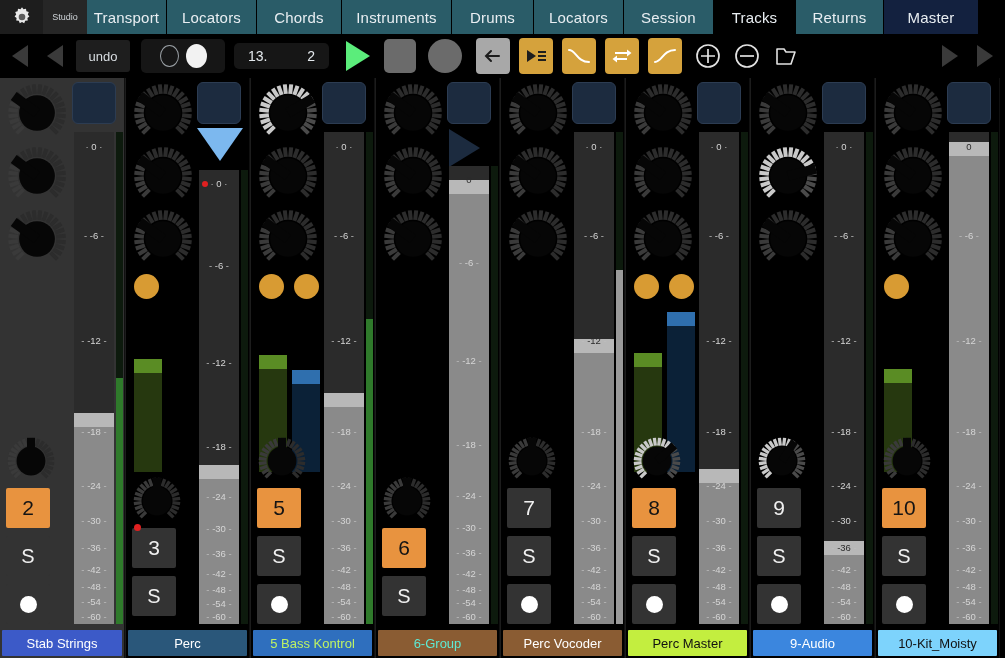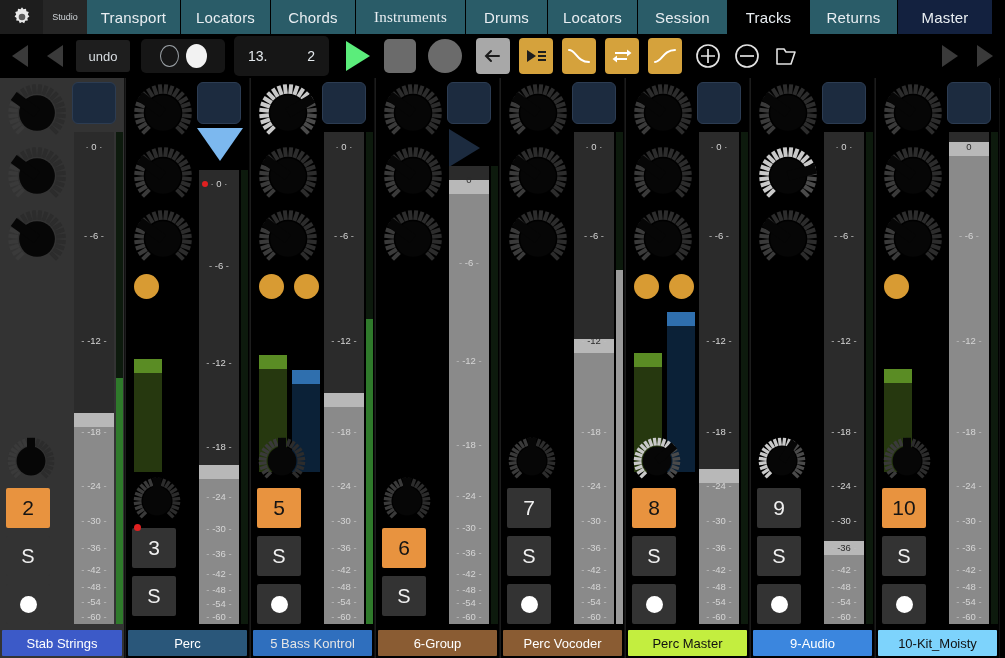--- a/index.html
+++ b/index.html
@@ -23,21 +23,21 @@
 
   
   .toolbar{display:flex;align-items:center;height:44px;background:#000;padding:0 6px;gap:5px;}
   .tb-arrow{width:30px;height:30px;flex:0 0 auto;}
   .undo{width:54px;height:32px;background:#1e1e1e;border-radius:3px;display:flex;
         align-items:center;justify-content:center;font-size:13px;color:#d8dde1;}
   .circpair{width:84px;height:34px;background:#161616;border-radius:5px;display:flex;
             align-items:center;justify-content:center;gap:7px;margin-left:6px;}
   .c-hollow{width:19px;height:22px;border:1.6px solid #9aa0a5;border-radius:50%;box-sizing:border-box;}
   .c-solid{width:21px;height:24px;background:#f2f2f2;border-radius:50%;}
-  .posbox{width:95px;height:40px;background:#161616;border-radius:5px;display:flex;
+  .posbox{width:95px;height:26px;background:#161616;border-radius:5px;display:flex;
           align-items:center;justify-content:space-between;padding:0 14px;box-sizing:border-box;
           font-size:14px;color:#e4e9ed;margin-left:4px;}
   .play-tri{width:0;height:0;border-left:24px solid #5bed7b;border-top:15px solid transparent;
             border-bottom:15px solid transparent;margin-left:12px;}
   .stop-sq{width:32px;height:34px;background:#6b6b6b;border-radius:5px;margin-left:9px;}
   .rec-cir{width:34px;height:34px;background:#6b6b6b;border-radius:50%;margin-left:7px;}
   .tbtn{width:34px;height:36px;border-radius:4px;display:flex;align-items:center;
         justify-content:center;flex:0 0 auto;}
   .tbtn.grey{background:#a8a8a8;margin-left:9px;}
   .tbtn.amber{background:#d5a23c;}
@@ -121,30 +121,30 @@
 
   <div class="tabbar">
     <div class="gearcell">
       <svg class="gear" viewBox="0 0 24 24">
         <path fill="#e8e8e8" d="M12 2.2l1.5 2.1 2.5-.6.4 2.5 2.4.9-1 2.4 1.6 2-2 1.6.4 2.5-2.6.2-1 2.4-2.2-1.3-2.2 1.3-1-2.4-2.6-.2.4-2.5-2-1.6 1.6-2-1-2.4 2.4-.9.4-2.5 2.5.6z"></path>
         <circle cx="12" cy="12" r="3.3" fill="#5b5b5b"></circle>
       </svg>
     </div>
     <div class="studiocell">Studio</div>
     <div id="tabs-host" style="display:flex;flex:1 1 auto;">
-        <div class="tab teal" style="width: 94px;">
+        <div class="tab teal" style="width: 80px;">
           <span>Transport</span>
         </div>
         <div class="tab teal" style="width: 90px;">
           <span>Locators</span>
         </div>
         <div class="tab teal" style="width: 85px;">
           <span>Chords</span>
         </div>
-        <div class="tab teal" style="width: 110px; font-family: Liberation Serif, serif;">
+        <div class="tab teal" style="width: 110px;">
           <span>Instruments</span>
         </div>
         <div class="tab teal" style="width: 82px;">
           <span>Drums</span>
         </div>
         <div class="tab teal" style="width: 90px;">
           <span>Locators</span>
         </div>
         <div class="tab teal" style="width: 90px;">
           <span>Session</span>
@@ -707,21 +707,21 @@
             <div class="tick" style="top: 410.74px;"><span class="d">-</span> <span>-36</span> <span class="d">-</span></div>
             <div class="tick" style="top: 432.88px;"><span class="d">-</span> <span>-42</span> <span class="d">-</span></div>
             <div class="tick" style="top: 450.1px;"><span class="d">-</span> <span>-48</span> <span class="d">-</span></div>
             <div class="tick" style="top: 464.86px;"><span class="d">-</span> <span>-54</span> <span class="d">-</span></div>
             <div class="tick" style="top: 479.62px;"><span class="d">-</span> <span>-60</span> <span class="d">-</span></div>
           </div>
           <div class="outmeter" style="top: 54px; height: 492px;">
             <div class="lvl" style="height: 305.04px; background: rgb(47, 122, 43);"></div>
           </div>
         </div>
-        <div class="nameplate" style="background: rgb(47, 111, 190); color: #e5e5e5;">
+        <div class="nameplate" style="background: rgb(47, 111, 190); color: #bef264;">
           <span>5 Bass Kontrol</span>
         </div>
       </div>
       <div class="strip sep">
         <div class="strip-body">
           <div class="knobcol">
             <div class="knob">
               <svg width="62" height="62" viewBox="0 0 62 62">
     <line x1="17.4" y1="44.6" x2="10.6" y2="51.4" stroke="#3a3a3a" stroke-width="4.03"></line>
                 <line x1="14.7" y1="41.2" x2="6.6" y2="46.3" stroke="#3a3a3a" stroke-width="4.03"></line>
@@ -856,21 +856,21 @@
             <div class="tick" style="top: 324.76px;"><span class="d">-</span> <span>-24</span> <span class="d">-</span></div>
             <div class="tick" style="top: 356.82px;"><span class="d">-</span> <span>-30</span> <span class="d">-</span></div>
             <div class="tick" style="top: 382.01px;"><span class="d">-</span> <span>-36</span> <span class="d">-</span></div>
             <div class="tick" style="top: 402.62px;"><span class="d">-</span> <span>-42</span> <span class="d">-</span></div>
             <div class="tick" style="top: 418.65px;"><span class="d">-</span> <span>-48</span> <span class="d">-</span></div>
             <div class="tick" style="top: 432.39px;"><span class="d">-</span> <span>-54</span> <span class="d">-</span></div>
             <div class="tick" style="top: 446.13px;"><span class="d">-</span> <span>-60</span> <span class="d">-</span></div>
           </div>
           <div class="outmeter" style="top: 88px; height: 458px;"></div>
         </div>
-        <div class="nameplate" style="background: rgb(138, 92, 51); color: #ffffff;">
+        <div class="nameplate" style="background: rgb(138, 92, 51); color: #5eead4;">
           <span>6-Group</span>
         </div>
       </div>
       <div class="strip sep">
         <div class="strip-body">
           <div class="knobcol">
             <div class="knob">
               <svg width="62" height="62" viewBox="0 0 62 62">
     <line x1="17.4" y1="44.6" x2="10.6" y2="51.4" stroke="#3a3a3a" stroke-width="4.03"></line>
                 <line x1="14.7" y1="41.2" x2="6.6" y2="46.3" stroke="#3a3a3a" stroke-width="4.03"></line>

